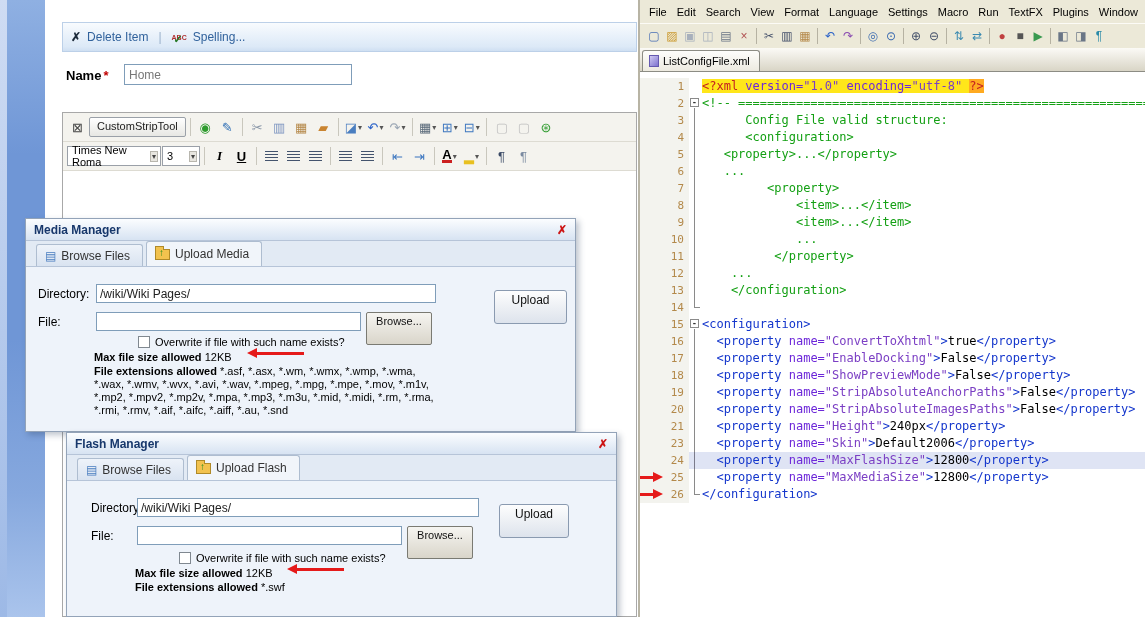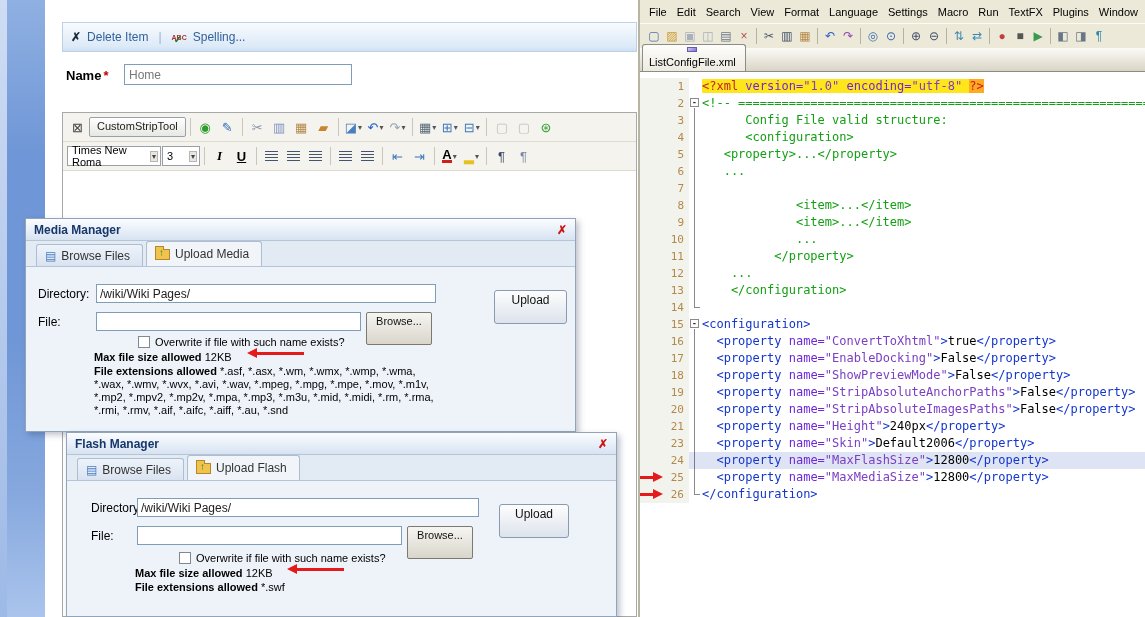--- a/index.html
+++ b/index.html
@@ -101,23 +101,23 @@
     align-items:center; padding-left:4px; overflow:hidden; }
   .menu-item { font-size:11px; padding:3px 5px; color:#000; cursor:pointer; white-space:nowrap; }
   .npp-toolbar { position:absolute; left:0; right:0; top:23px; height:25px; display:flex;
     align-items:center; padding-left:5px; overflow:hidden; border-top:1px solid #fcfbf6; }
   .npp-btn { width:18px; height:18px; display:flex; align-items:center; justify-content:center;
     font-size:12px; cursor:pointer; border:1px solid transparent; border-radius:2px; }
   .tb-sep { width:1px; height:16px; background:#b6b2a2; margin:0 3px; }
   .npp-tabbar { position:absolute; left:0; right:0; top:48px; height:24px;
     background:linear-gradient(#fbfaf6,#d9d5c6); border-bottom:1px solid #8c8c84;
     display:flex; align-items:flex-end; padding-left:2px; }
-  .npp-tab { display:flex; align-items:center; gap:4px; height:27px; padding:2px 9px 3px 6px;
+  .npp-tab { display:flex; align-items:center; gap:4px; height:21px; padding:2px 9px 3px 6px;
     background:linear-gradient(#fdfdfb,#edeae0); border:1px solid #8c8c84; border-bottom:none;
-    border-radius:3px 3px 0 0; font-size:11px; cursor:pointer;flex-direction:column; }
+    border-radius:3px 3px 0 0; font-size:11px; cursor:pointer; }
   .tab-doc { width:10px; height:12px; background:linear-gradient(135deg,#cfc9f2,#7f74cf);
     border:1px solid #655ab0; display:inline-block; }
   .npp-editor { position:absolute; left:0; right:0; top:72px; bottom:0; background:#fff;
     padding-top:6px; overflow:hidden; }
   .code-line { display:flex; height:17px; }
   .bm { width:12px; background:#f3f3ee; }
   .ln { width:37px; background:#f3f3ee; color:#b3894a; text-align:right; padding-right:5px;
     font:11px/17px "DejaVu Sans Mono",monospace; }
   .fold { width:13px; position:relative; background:#fff; }
   .fold-line::before { content:""; position:absolute; left:5px; top:0; bottom:0; border-left:1px solid #8a8a8a; }
@@ -446,20 +446,21 @@
         <div class="code-line">
           <div class="bm"></div>
           <div class="ln">6</div>
           <div class="fold fold-line"></div>
           <div class="ct"><span class="seg-c">   ...</span></div>
         </div>
         <div class="code-line">
           <div class="bm"></div>
           <div class="ln">7</div>
           <div class="fold fold-line"></div>
+          <div class="ct"><span class="seg-c">         &lt;property&gt;</span></div>
         </div>
         <div class="code-line">
           <div class="bm"></div>
           <div class="ln">8</div>
           <div class="fold fold-line"></div>
           <div class="ct"><span class="seg-c">             &lt;item&gt;...&lt;/item&gt;</span></div>
         </div>
         <div class="code-line">
           <div class="bm"></div>
           <div class="ln">9</div>

